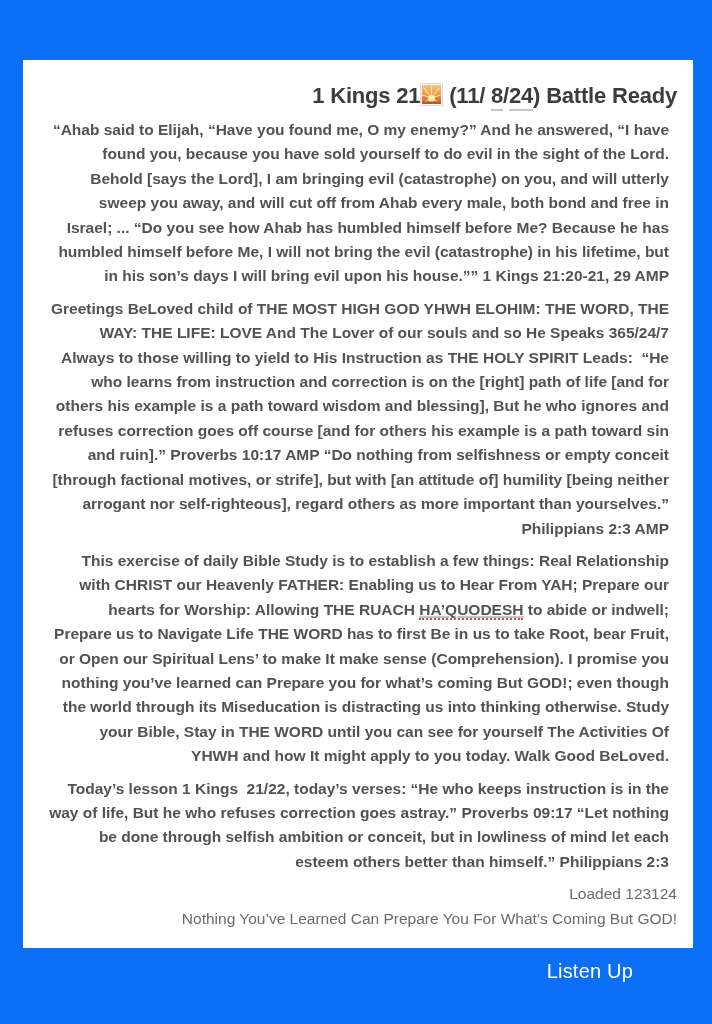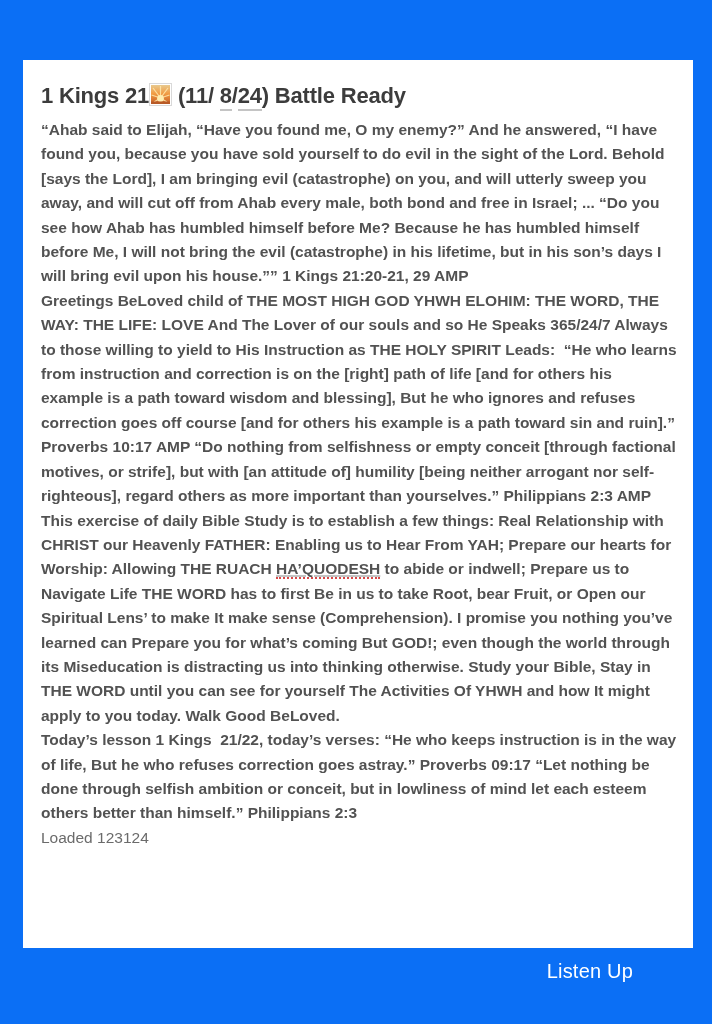--- a/index.html
+++ b/index.html
@@ -17,20 +17,21 @@
   body{
     font-family:"Liberation Sans",sans-serif;
     background:var(--background-blue);
     position:relative;
     overflow:hidden;
   }
   .frame{
     position:absolute;
     left:0;top:0;width:712px;height:1024px;
     background:var(--background-blue);
+    text-align:right;
   }
   .card{
     position:absolute;
     left:23px;top:60px;
     width:670px;height:888px;
     background:var(--card-background);
     padding:23px 16px 0 18px;
     overflow:hidden;
   }
   .title{
@@ -49,21 +50,21 @@
     display:inline-block;
     vertical-align:-3px;
     line-height:0;
   }
   .description p{
     font-size:15.5px;
     font-weight:bold;
     color:var(--body-color);
     line-height:24.4px;
     white-space:pre-wrap;
-    margin:0;
+    margin:8px;
   }
   .spellcheck{
     text-decoration:underline;
     text-decoration-color:var(--underline-gray);
     text-decoration-thickness:2px;
     border-bottom:2px dotted var(--spellcheck-red);
   }
   .muted-line{
     font-size:15.5px;
     font-weight:normal;
@@ -113,18 +114,19 @@
       </svg></span><span> (11/ </span><span class="date-underline">8</span><span>/</span><span class="date-underline">24</span><span>) Battle Ready</span></h1>
 
     <div class="description">
         <p><span>“Ahab said to Elijah, “Have you found me, O my enemy?” And he answered, “I have found you, because you have sold yourself to do evil in the sight of the Lord. Behold [says the Lord], I am bringing evil (catastrophe) on you, and will utterly sweep you away, and will cut off from Ahab every male, both bond and free in Israel; ... “Do you see how Ahab has humbled himself before Me? Because he has humbled himself before Me, I will not bring the evil (catastrophe) in his lifetime, but in his son’s days I will bring evil upon his house.”” 1 Kings 21:20-21, 29 AMP</span></p>
         <p><span>Greetings BeLoved child of THE MOST HIGH GOD YHWH ELOHIM: THE WORD, THE WAY: THE LIFE: LOVE And The Lover of our souls and so He Speaks 365/24/7 Always to those willing to yield to His Instruction as THE HOLY SPIRIT Leads:  “He who learns from instruction and correction is on the [right] path of life [and for others his example is a path toward wisdom and blessing], But he who ignores and refuses correction goes off course [and for others his example is a path toward sin and ruin].” Proverbs 10:17 AMP “Do nothing from selfishness or empty conceit [through factional motives, or strife], but with [an attitude of] humility [being neither arrogant nor self-righteous], regard others as more important than yourselves.” Philippians 2:3 AMP</span></p>
         <p><span>This exercise of daily Bible Study is to establish a few things: Real Relationship with CHRIST our Heavenly FATHER: Enabling us to Hear From YAH; Prepare our hearts for Worship: Allowing THE RUACH </span><span class="spellcheck">HA’QUODESH</span><span> to abide or indwell; Prepare us to Navigate Life THE WORD has to first Be in us to take Root, bear Fruit, or Open our Spiritual Lens’ to make It make sense (Comprehension). I promise you nothing you’ve learned can Prepare you for what’s coming But GOD!; even though the world through its Miseducation is distracting us into thinking otherwise. Study your Bible, Stay in THE WORD until you can see for yourself The Activities Of YHWH and how It might apply to you today. Walk Good BeLoved.</span></p>
         <p><span>Today’s lesson 1 Kings  21/22, today’s verses: “He who keeps instruction is in the way of life, But he who refuses correction goes astray.” Proverbs 09:17 “Let nothing be done through selfish ambition or conceit, but in lowliness of mind let each esteem others better than himself.” Philippians 2:3</span></p>
       </div>
 
     <div class="muted-line">Loaded 123124</div>
+    <div class="muted-line">Nothing You’ve Learned Can Prepare You For What’s Coming But GOD!</div>
 
   </div>
 
   <div class="listen-up">Listen Up</div>
 
 </div>
 
 </body></html>

